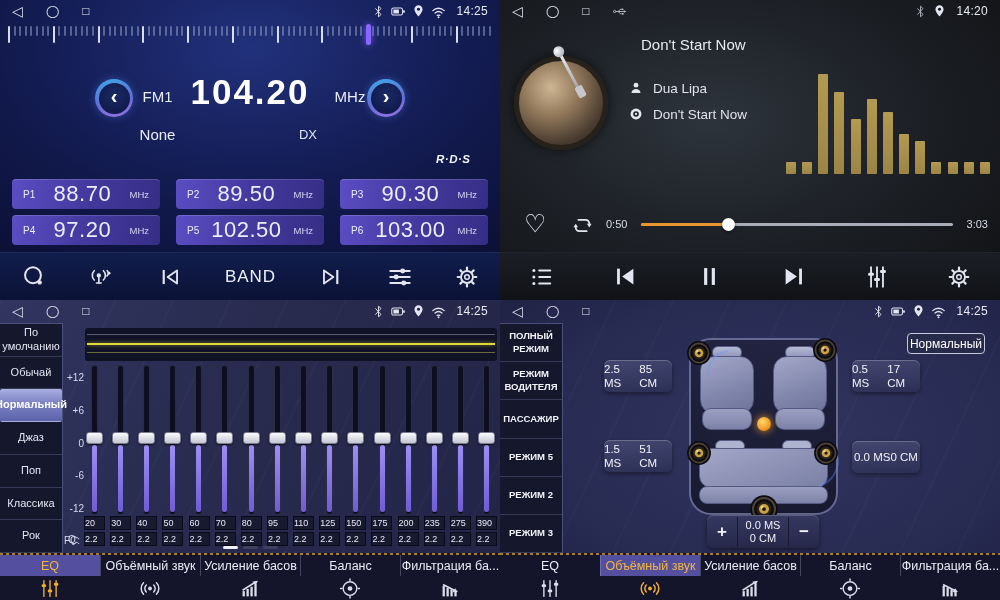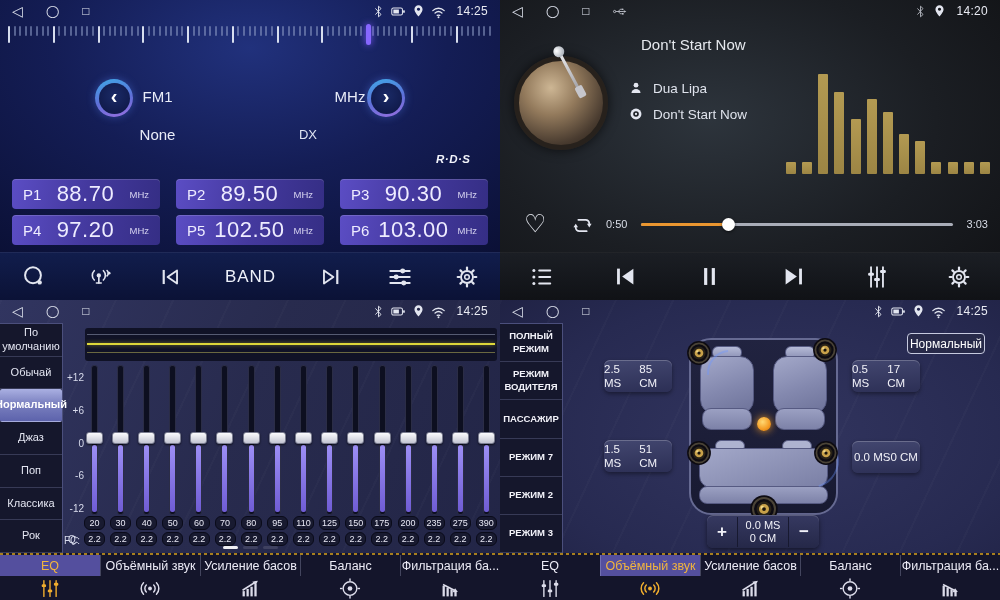--- a/index.html
+++ b/index.html
@@ -32,21 +32,21 @@
 #btn-tune-down{left:95px;top:79px}
 #btn-tune-up{left:367px;top:79px}
 #radio-band{position:absolute;left:130px;top:88px;width:55px;text-align:center;font-size:15px;color:#e9ecf8}
 #radio-pty{position:absolute;left:130px;top:126px;width:55px;text-align:center;font-size:15px;color:#e9ecf8}
 #radio-freq{position:absolute;left:175px;top:72px;width:150px;text-align:center;font-size:35px;font-weight:bold;letter-spacing:2px;color:#fff}
 #radio-unit{position:absolute;left:328px;top:88px;width:44px;text-align:center;font-size:15px;color:#e9ecf8}
 #radio-dx{position:absolute;left:288px;top:127px;width:40px;text-align:center;font-size:13px;color:#dfe4f2}
 #radio-rds{position:absolute;left:436px;top:153px;font-size:11.5px;font-style:italic;font-weight:900;letter-spacing:.5px;color:#f2f4fb}
 #radio-presets{position:absolute;left:12px;top:179px;width:476px;display:grid;grid-template-columns:148px 148px 148px;grid-auto-rows:30px;column-gap:16px;row-gap:6px;z-index:2}
 .preset{display:flex;align-items:center;background:linear-gradient(100deg,#5b4dc4 0%,#44399e 50%,#352e85 100%);border-radius:4px;padding:0 11px;color:#eeecff;box-shadow:inset 0 1px 0 rgba(255,255,255,.16)}
-.p-num{font-size:15px}
+.p-num{font-size:10px}
 .p-freq{font-size:22px;flex:1;text-align:center;letter-spacing:.5px}
 .p-unit{font-size:9.5px;opacity:.85}
 .toolbar{position:absolute;left:0;bottom:0;width:500px;height:48px;display:flex;align-items:center;justify-content:space-around;color:#e9edf8;z-index:5}
 #q-radio .toolbar{background:linear-gradient(180deg,#111d4c,#0b1236);border-top:1px solid rgba(120,140,220,.2)}
 #q-player .toolbar{background:linear-gradient(180deg,#1b1e24,#101216);border-top:1px solid rgba(255,255,255,.08)}
 .band-label{font-size:17px;letter-spacing:1px;color:#eef1fa}
 .tb-btn{display:flex;align-items:center;justify-content:center}
 
 
 #player-title{position:absolute;left:141px;top:36px;font-size:15px;color:#e6e9ee}
@@ -93,21 +93,21 @@
 .sl-cell{position:relative;width:20px;height:150px}
 .sl-track{position:absolute;left:50%;margin-left:-3.5px;top:0;bottom:0;width:7px;background:#0d0f20;border:1px solid #2b2d46;border-radius:3px}
 .sl-fill{position:absolute;left:50%;margin-left:-2.5px;top:80px;bottom:3px;width:5px;background:linear-gradient(180deg,#9d8ff5,#6f5cd4);border-radius:2px}
 .sl-handle{position:absolute;left:50%;margin-left:-8.5px;top:67px;width:17px;height:12px;border-radius:3px;background:linear-gradient(#fbfbfd,#c3c5d2);border:1px solid #7a7d90;box-shadow:0 1px 2px rgba(0,0,0,.6)}
 .fcq-row{position:absolute;left:84px;width:413px;display:flex;justify-content:space-between;z-index:2}
 #eq-fc{top:216px}
 #eq-q{top:232px}
 .row-label{position:absolute;font-size:10px;color:#d8dbec;z-index:2}
 #fc-label{left:64px;top:235px}
 #q-label{left:68px;top:234px}
-.val-box{width:21px;height:14px;background:#181a30;border:1px solid #0a0b1a;border-radius:6px;color:#e8e8f4;font-size:9px;line-height:12px;text-align:center}
+.val-box{width:21px;height:14px;background:#181a30;border:1px solid #0a0b1a;border-radius:0;color:#e8e8f4;font-size:9px;line-height:12px;text-align:left}
 #eq-pages{position:absolute;left:0;right:0;top:246px;display:flex;justify-content:center;gap:5px;z-index:3}
 .pdash{width:15px;height:3px;border-radius:2px;background:#3f4160}
 .pdash.on{background:#f0f0f5}
 
 
 .sur-mode{flex:1;display:flex;align-items:center;justify-content:center;text-align:center;font-size:9.5px;font-weight:bold;color:#f3f3fa;border-bottom:1px solid rgba(160,165,210,.25);padding:2px;line-height:1.3}
 #profile-btn{position:absolute;left:407px;top:33px;width:78px;height:21px;border:1px solid #c6cadf;border-radius:4px;background:rgba(40,42,72,.85);color:#fff;font-size:12px;display:flex;align-items:center;justify-content:center;z-index:5}
 #car-panel{position:absolute;left:189px;top:38px;width:149px;height:177px;border:2px solid #666a92;border-radius:22px;background:linear-gradient(180deg,rgba(32,34,62,.92),rgba(22,24,46,.92));z-index:2}
 .seat{position:absolute}
 .seat .back{position:absolute;left:0;top:10px;width:54px;height:58px;border-radius:14px;background:linear-gradient(160deg,#a3a8c9 0%,#8388ae 55%,#6d7299 100%);border:1px solid #565a82}
@@ -452,20 +452,21 @@
       </div>
     <div id="radio-indicator"></div>
     <div class="circle-btn" id="btn-tune-down">
         <span class="inner">‹</span>
       </div>
     <div class="circle-btn" id="btn-tune-up">
         <span class="inner">›</span>
       </div>
     <div id="radio-band">FM1</div>
     <div id="radio-pty">None</div>
+    <div id="radio-freq">104.20</div>
     <div id="radio-unit">MHz</div>
     <div id="radio-dx">DX</div>
     <div id="radio-rds">R·D·S</div>
     <div id="radio-presets">
         <div class="preset">
           <span class="p-num">P1</span>
           <span class="p-freq">88.70</span>
           <span class="p-unit">MHz</span>
         </div>
         <div class="preset">
@@ -856,21 +857,21 @@
         <svg class="ic" width="15" height="15">
             <use href="#i-wifi"></use>
           </svg>
         <span class="s-time">14:25</span>
       </span>
     </div>
     <div class="side-list" id="sur-modes">
         <div class="sur-mode">ПОЛНЫЙ РЕЖИМ</div>
         <div class="sur-mode">РЕЖИМ ВОДИТЕЛЯ</div>
         <div class="sur-mode">ПАССАЖИР</div>
-        <div class="sur-mode">РЕЖИМ 7</div>
+        <div class="sur-mode">РЕЖИМ 5</div>
         <div class="sur-mode">РЕЖИМ 2</div>
         <div class="sur-mode">РЕЖИМ 3</div>
       </div>
     <div id="profile-btn">Нормальный</div>
     <div id="car-panel">
       <div class="seat" id="seat-fl">
           <div class="head"></div>
           <div class="back"></div>
           <div class="cush"></div>
         </div>

